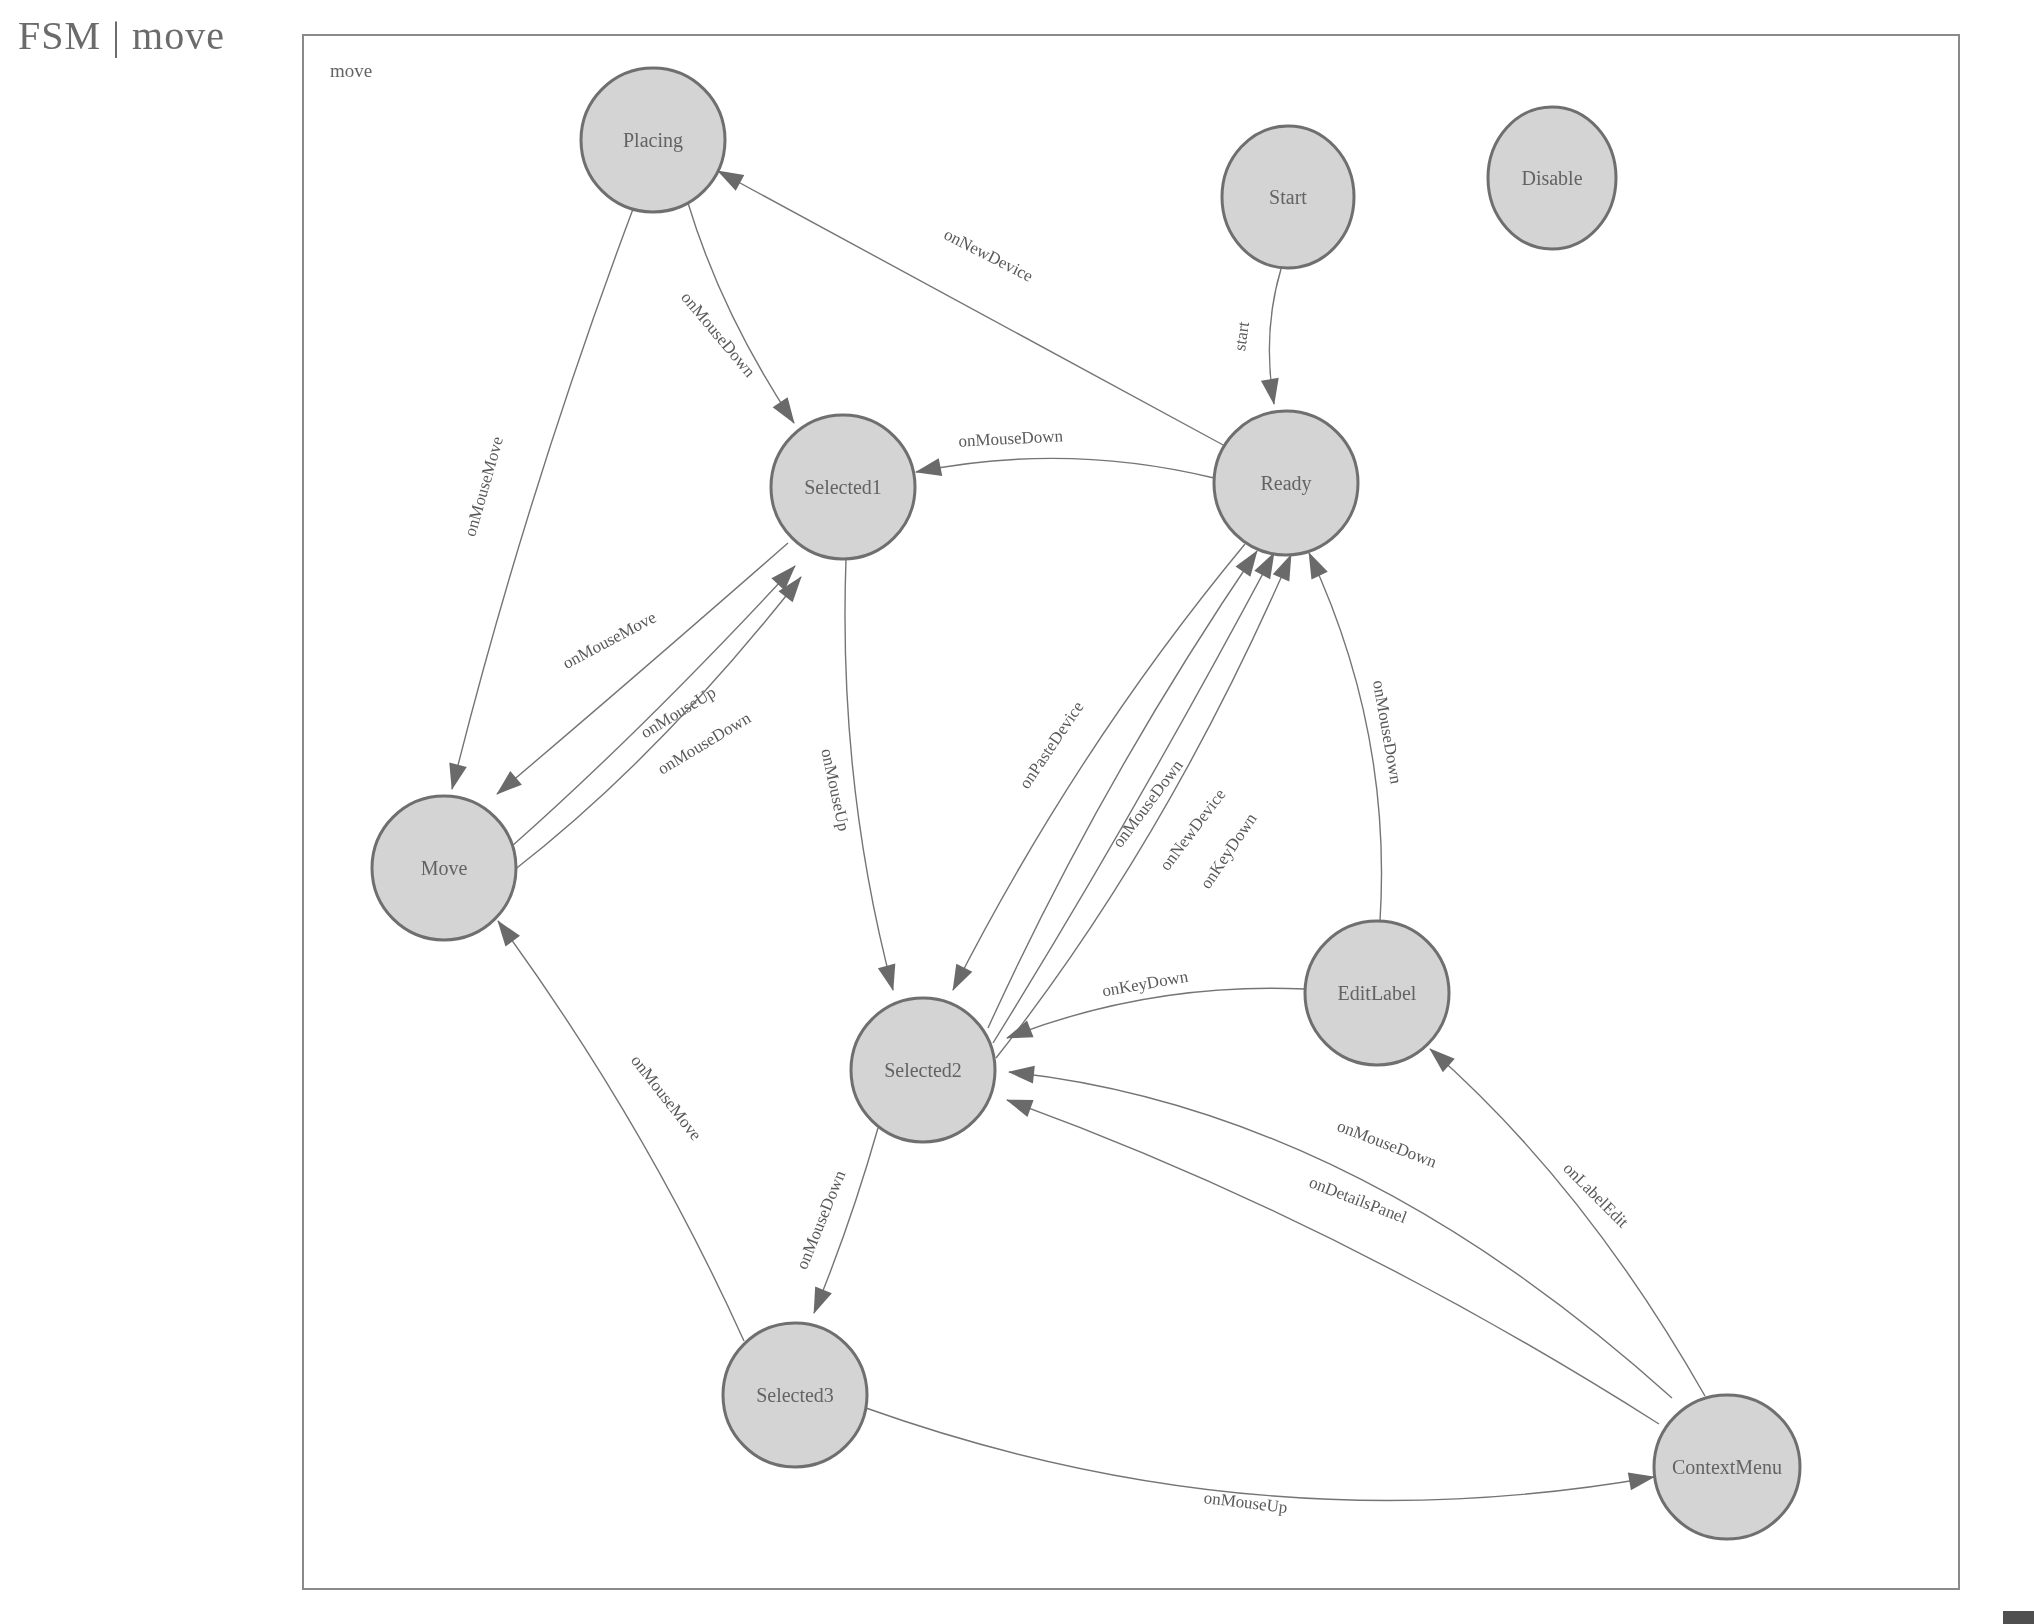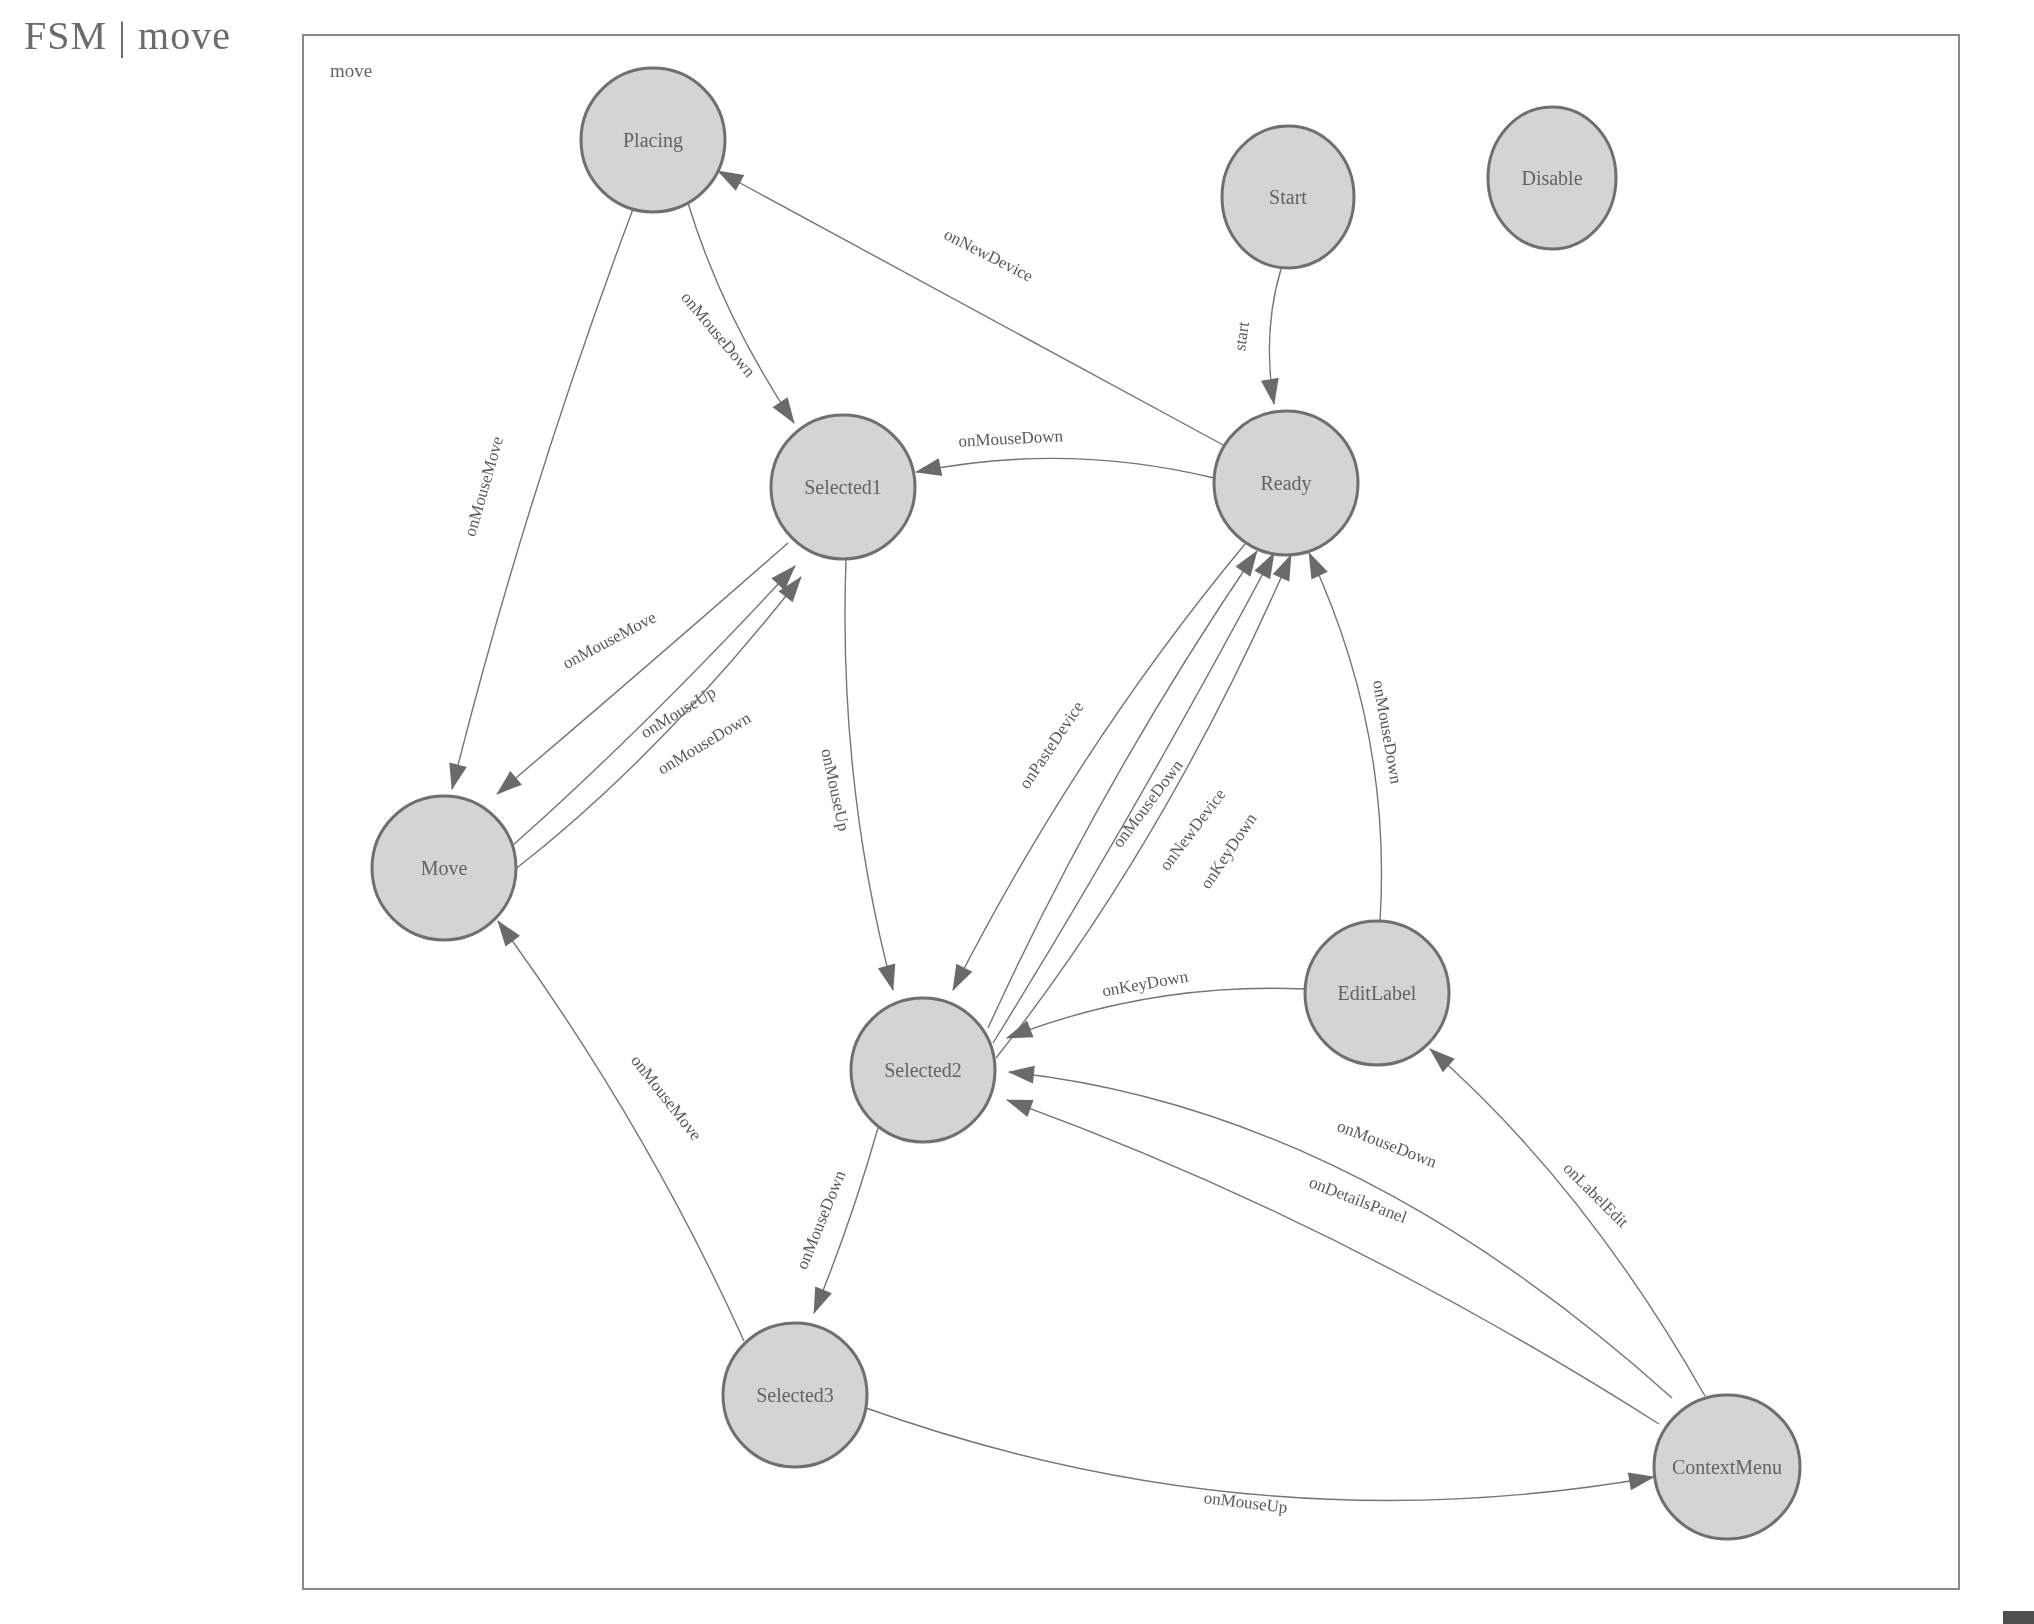--- a/index.html
+++ b/index.html
@@ -1,19 +1,19 @@
 <!DOCTYPE html>
 <html><head>
 <meta charset="utf-8">
 <style>
   html,body{margin:0;padding:0;background:#ffffff;}
   body{position:relative;width:2034px;height:1624px;overflow:hidden;
        font-family:"Liberation Serif", serif;}
   .page-title{position:absolute;left:18px;top:12px;font-size:40px;
-              color:#6b6b6b;letter-spacing:1px;white-space:nowrap;margin-left:6px;}
+              color:#6b6b6b;letter-spacing:1px;white-space:nowrap;}
   .diagram-box{position:absolute;left:302px;top:34px;width:1658px;height:1556px;
                border:2px solid #8a8a8a;box-sizing:border-box;background:#ffffff;}
   .canvas-label{position:absolute;left:330px;top:60px;font-size:19px;color:#636363;}
   #fsm-svg{position:absolute;left:0;top:0;width:2034px;height:1624px;}
   .node-ellipse{stroke-width:3px;}
   .node-label{font-family:"Liberation Serif",serif;font-size:20px;}
   .edge-path{fill:none;stroke-width:1.4px;}
   .edge-label{font-family:"Liberation Serif",serif;font-size:17px;}
   .scroll-corner{position:absolute;right:0;bottom:0;width:31px;height:13px;
                  background:#4f4f4f;}

